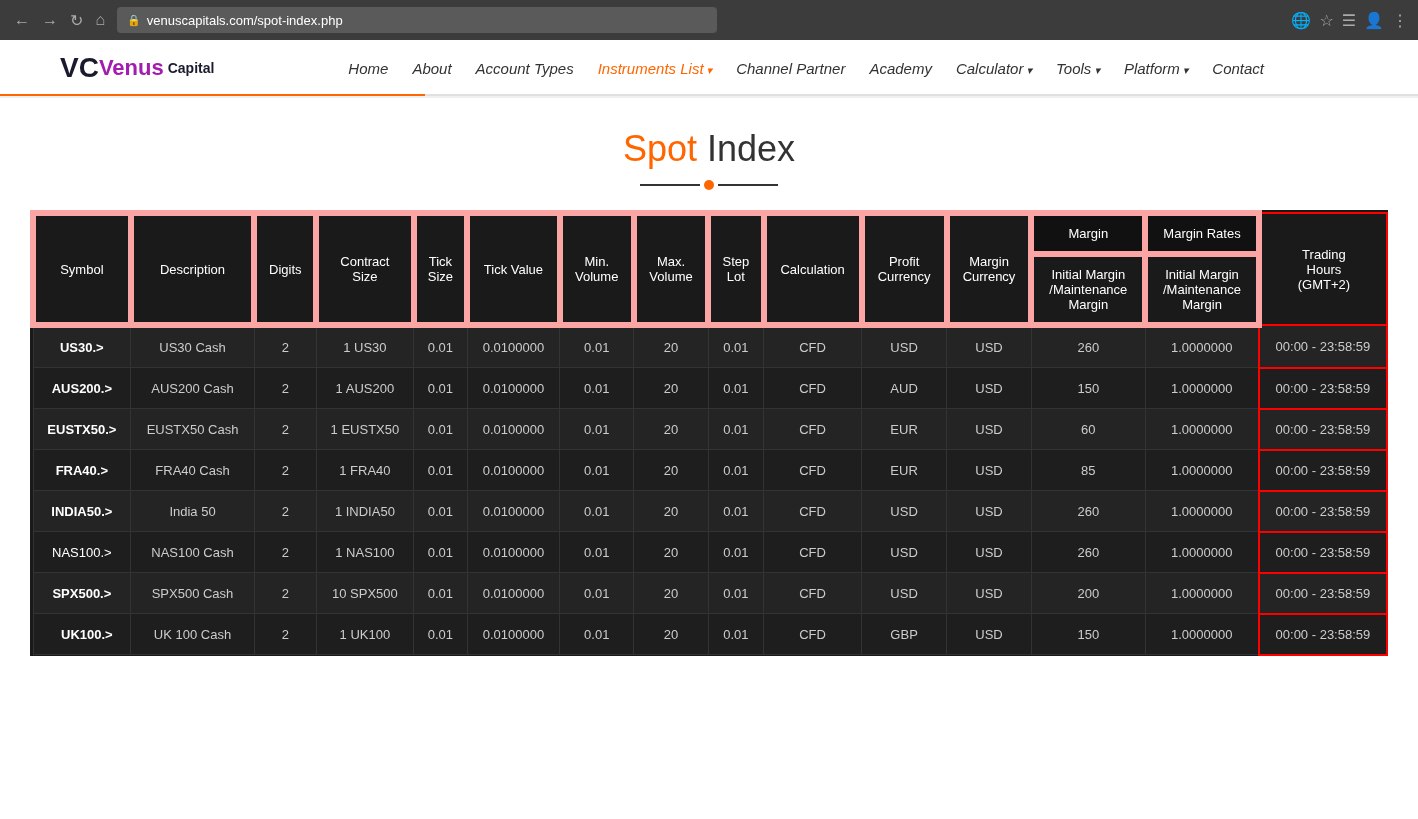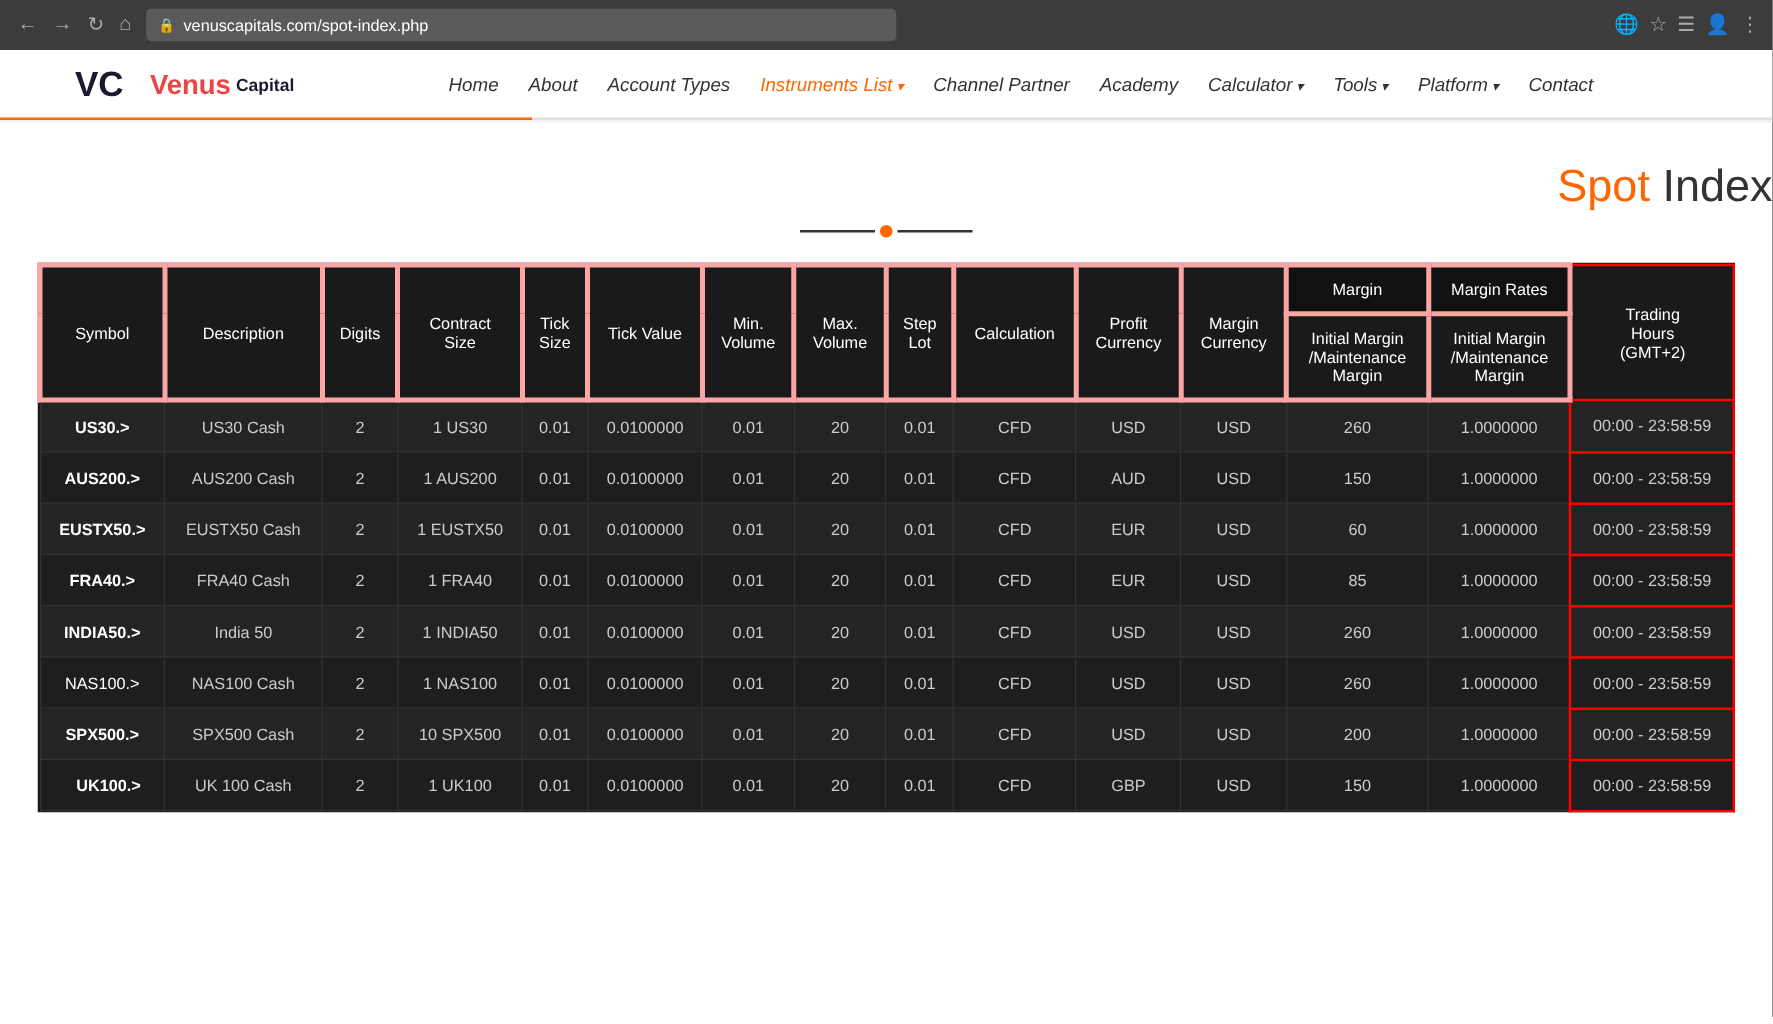--- a/index.html
+++ b/index.html
@@ -68,21 +68,21 @@
       display: flex;
       align-items: center;
       margin-right: 40px;
       text-decoration: none;
     }
     .logo-vc {
       font-size: 28px;
       font-weight: bold;
       color: #1a1a2e;
     }
-    .logo-venus { color: #ef4444; font-size: 22px; font-weight: bold; margin-left: 21px; }
+    .logo-venus { color: #a21caf; font-size: 22px; font-weight: bold; margin-left: 0; }
     .logo-capital { color: #1a1a2e; font-size: 14px; font-weight: bold; margin-left: 4px; }
     .nav-links {
       display: flex;
       gap: 24px;
       align-items: center;
       flex: 1;
       justify-content: center;
       font-style: italic;
     }
     .nav-link {
@@ -90,21 +90,21 @@
       text-decoration: none;
       font-size: 15px;
       cursor: pointer;
       white-space: nowrap;
     }
     .nav-link.active { color: #ff6600; }
     .nav-link-with-arrow::after { content: ' ▾'; font-size: 11px; }
 
     
     .page-heading {
-      text-align: right;
+      text-align: center;
       padding: 30px 0 20px;
     }
     .page-heading h1 { font-size: 36px; font-weight: normal; }
     .page-heading h1 .highlight { color: #ff6600; }
     .page-heading h1 .normal { color: #333; }
     .heading-divider {
       display: flex;
       align-items: center;
       justify-content: center;
       margin-top: 10px;
@@ -133,21 +133,21 @@
       background: #1a1a1a;
       color: #fff;
     }
     th {
       background: #1a1a1a;
       color: #fff;
       padding: 10px 8px;
       text-align: center;
       font-weight: 500;
       font-size: 13px;
-      border: 4px solid #fca5a5;
+      border: 6px solid #fca5a5;
     }
     td {
       padding: 12px 8px;
       text-align: center;
       font-size: 13px;
       border: 1px solid #333;
       color: #ccc;
     }
     tr:nth-child(even) td { background: #1e1e1e; }
     tr:nth-child(odd) td { background: #242424; }

